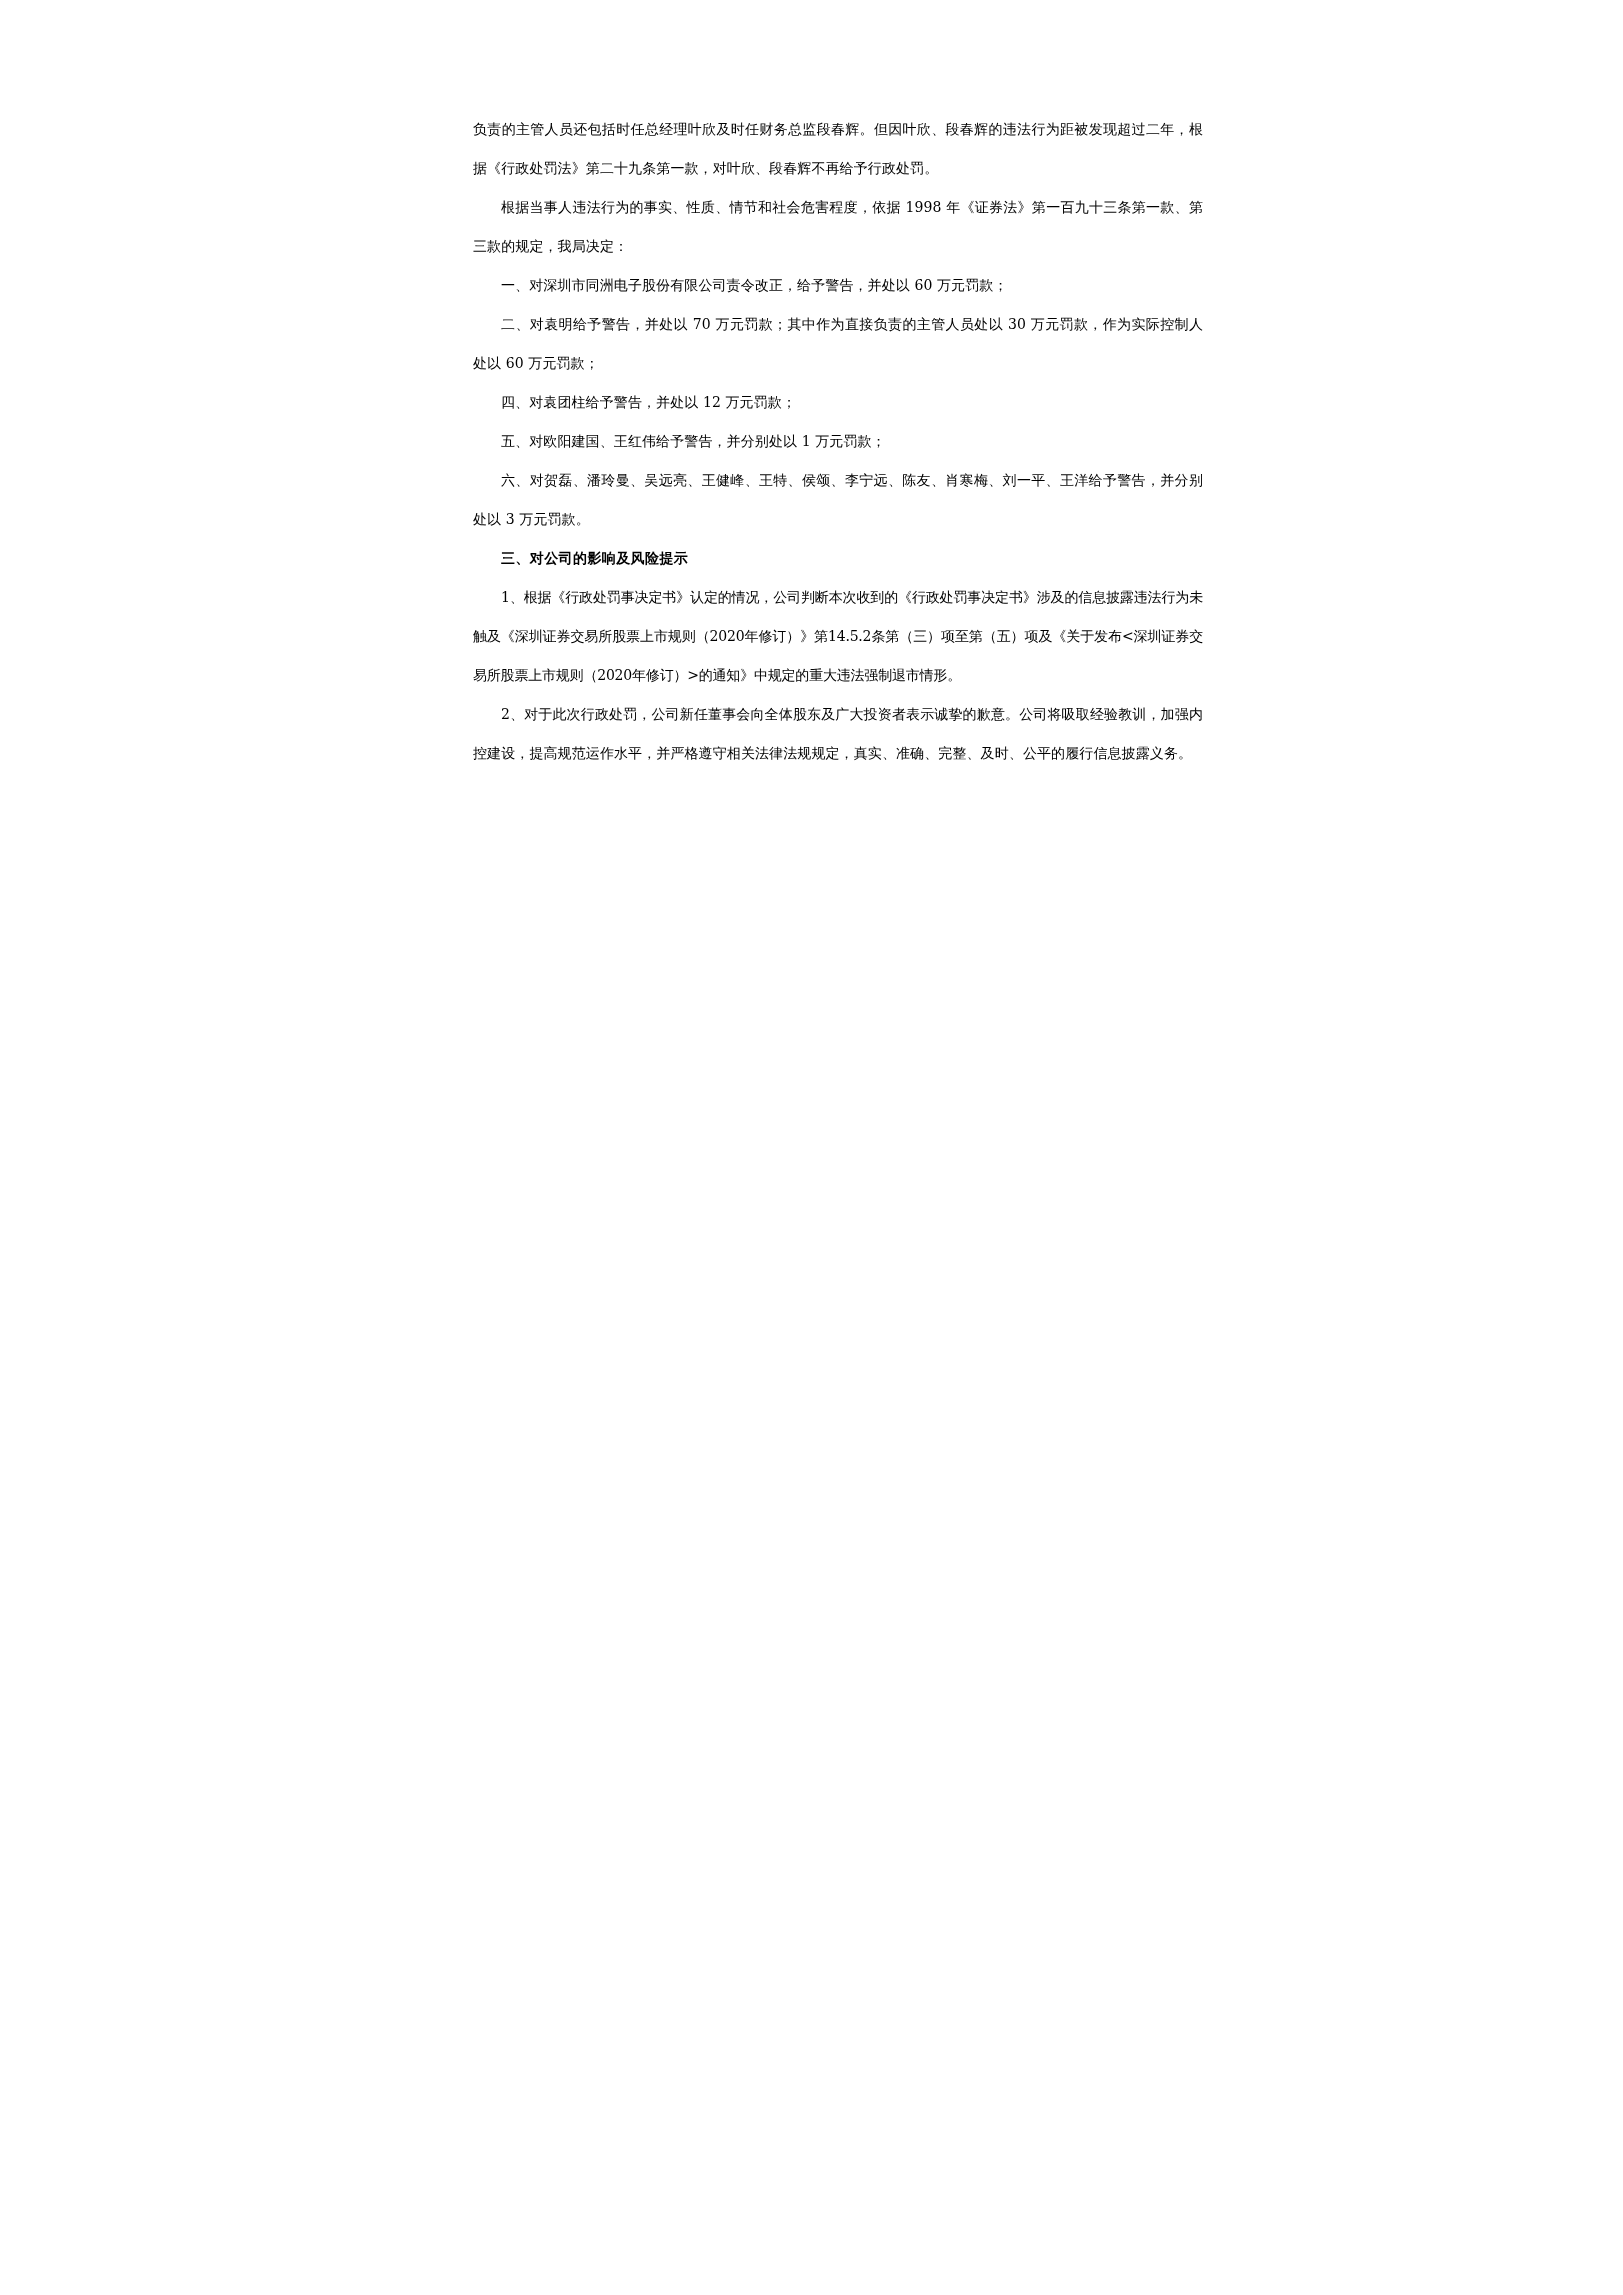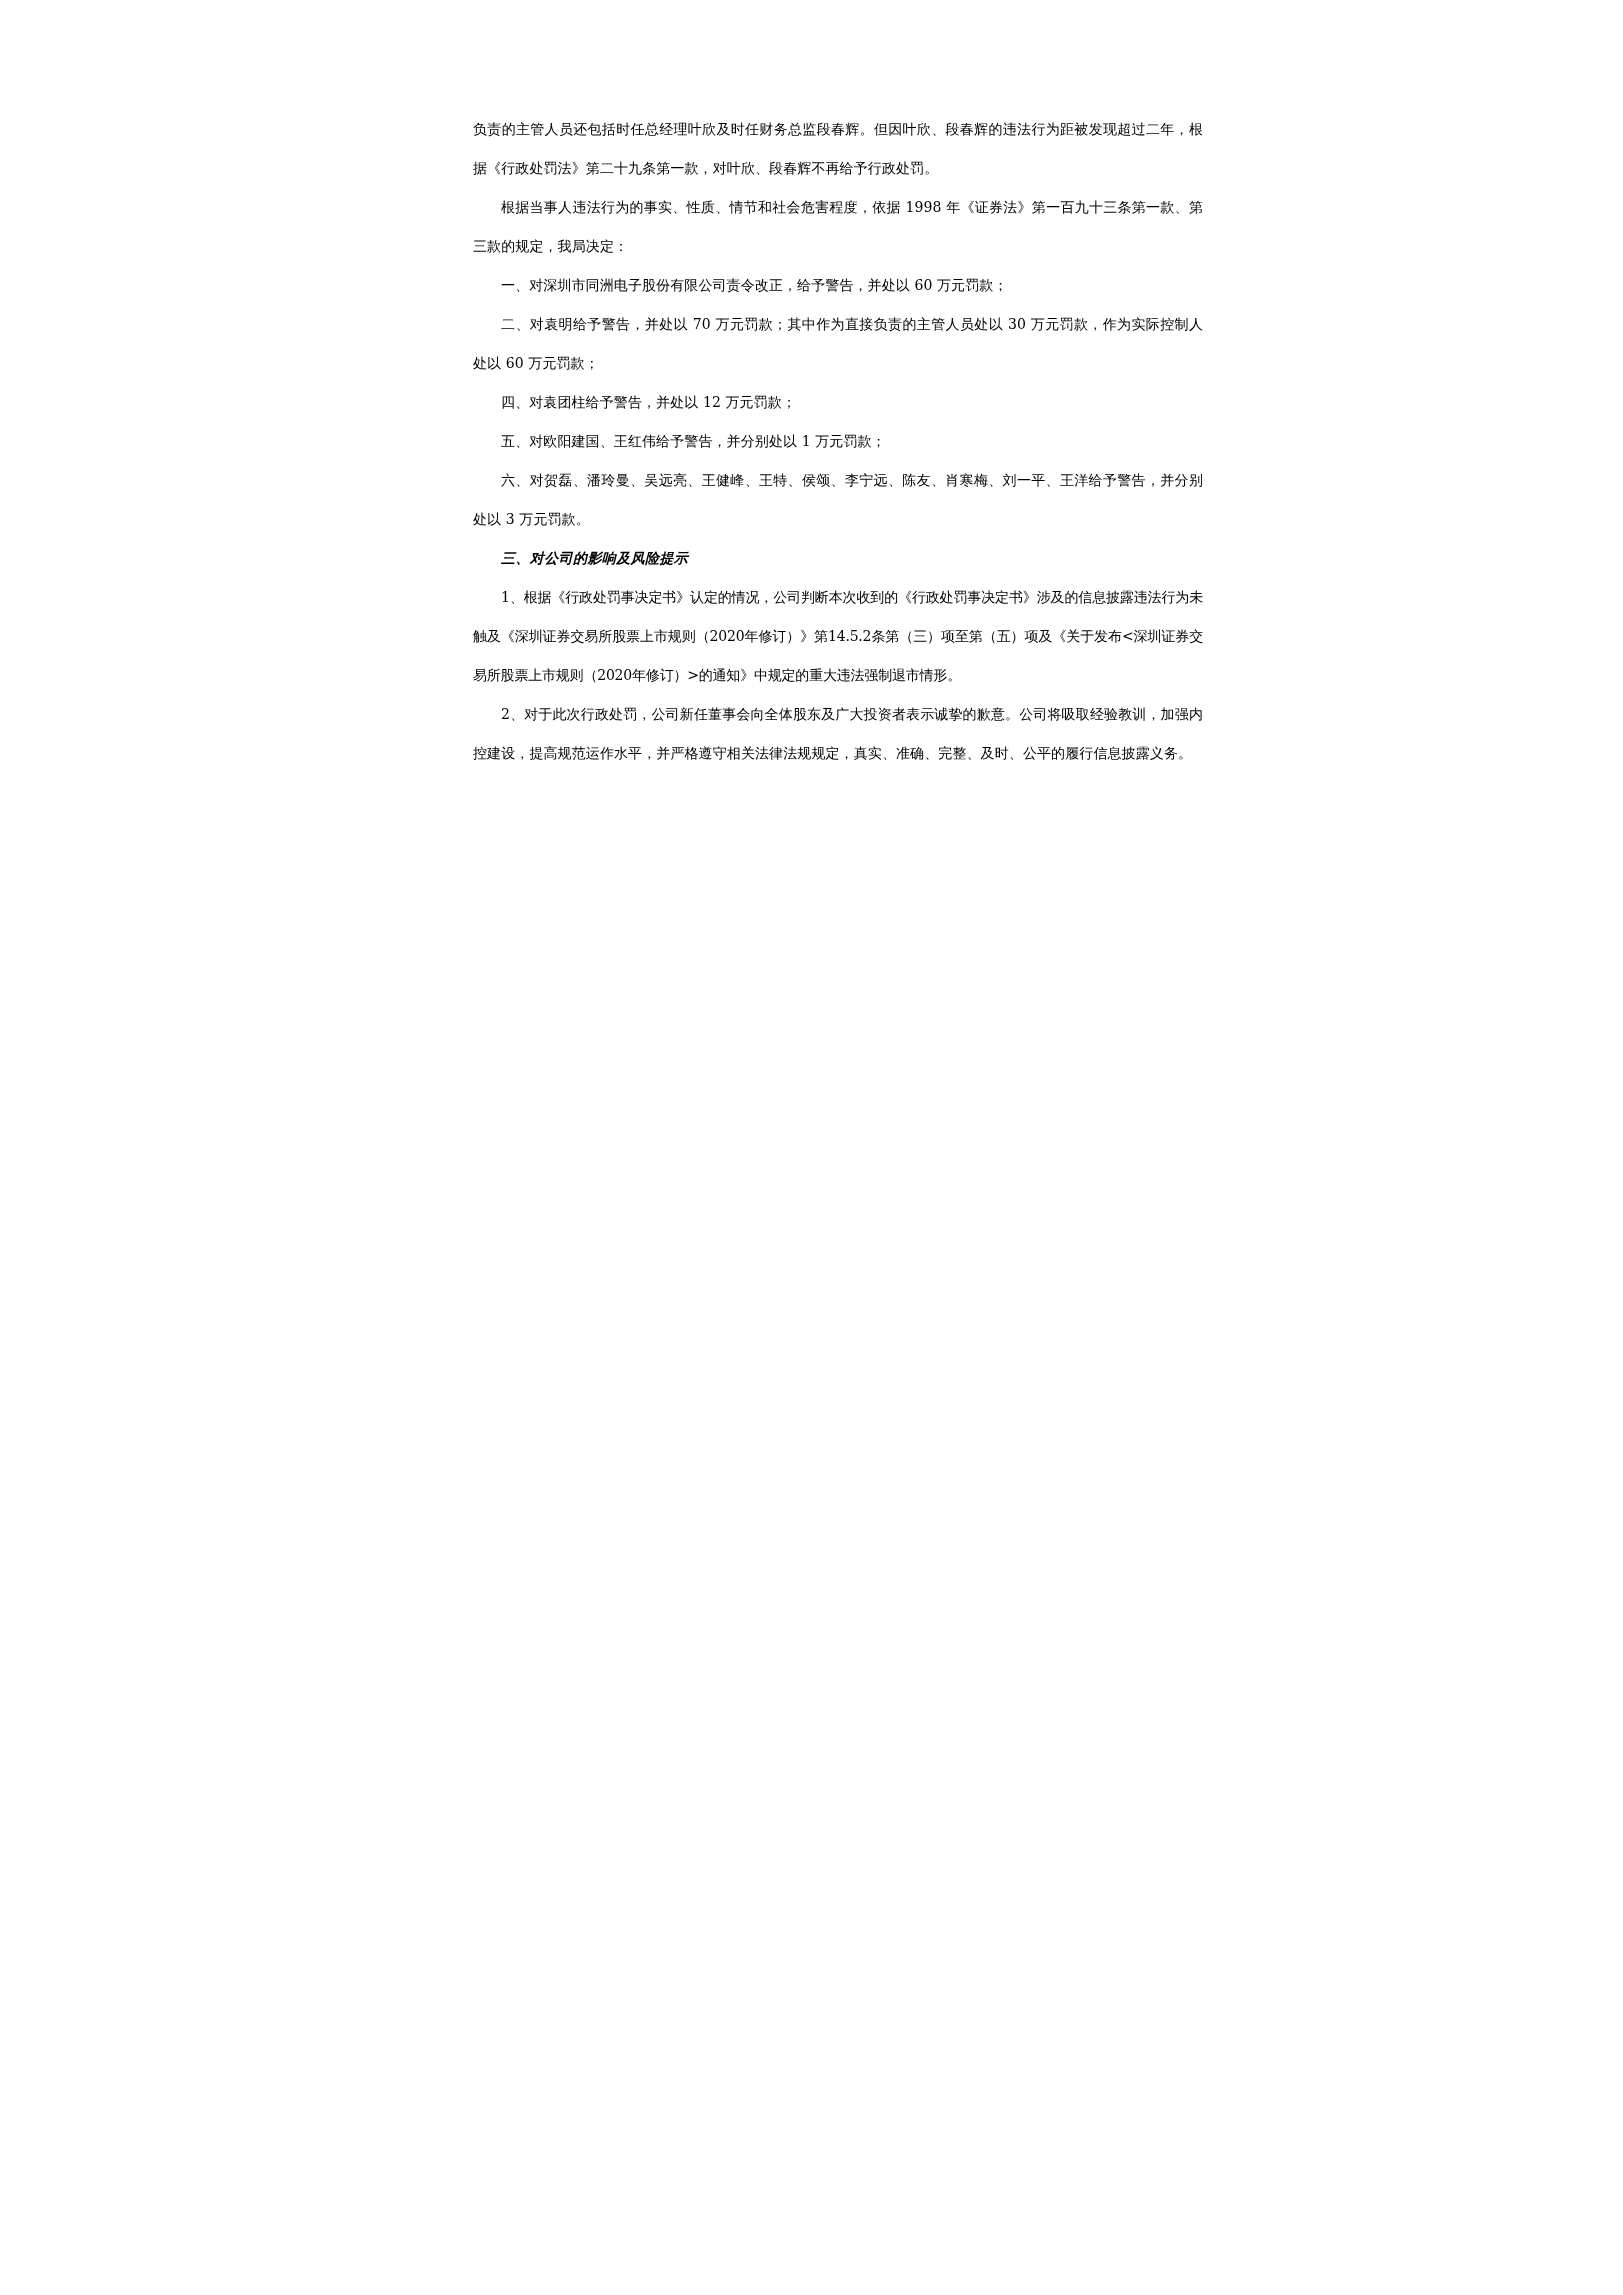--- a/index.html
+++ b/index.html
@@ -37,21 +37,20 @@
   }
   p.para.noindent {
     text-indent: 0;
   }
   p.heading {
     margin: 0;
     text-indent: 2em;
     font-weight: bold;
     font-family: "DejaVu Sans", "Liberation Sans", sans-serif;
     letter-spacing: 0.4px;
-    font-style: italic;
   }
   .tight {
     letter-spacing: -0.2px;
   }
 </style>
 </head>
 <body>
 
 <div class="page">
   <div class="doc-body">

